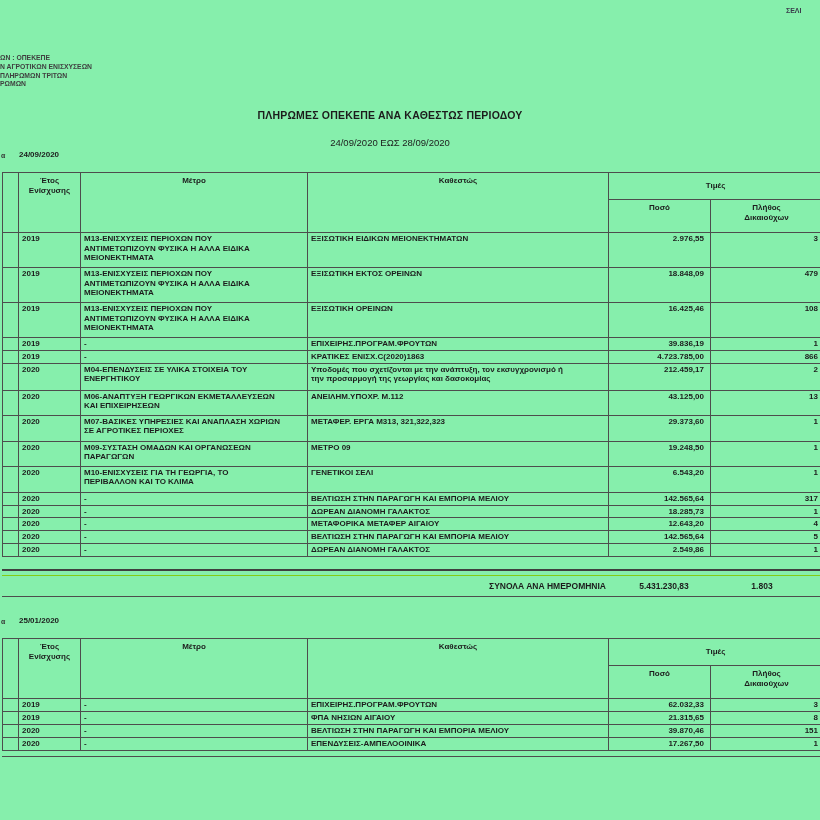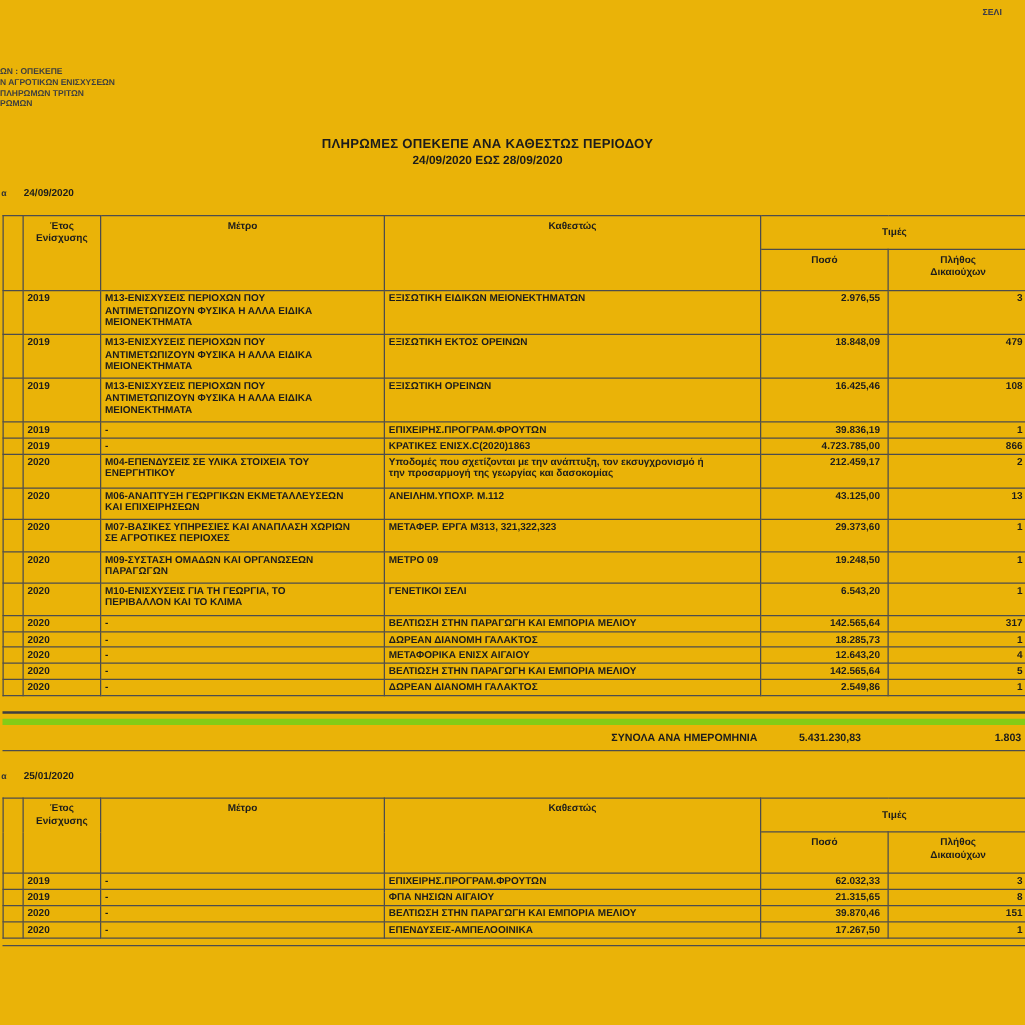--- a/index.html
+++ b/index.html
@@ -1,41 +1,41 @@
 <!DOCTYPE html>
 <html><head>
 <meta charset="utf-8">
 <style>
   html,body{margin:0;padding:0;background:#fff;}
-  .screen{position:relative;width:820px;height:820px;overflow:hidden;background:#eab308;
+  .screen{position:relative;width:820px;height:820px;overflow:hidden;background:#86efac;
           font-family:"Liberation Sans","DejaVu Sans",sans-serif;color:#1c1c1c;}
   .pageno{position:absolute;left:786px;top:7px;font-size:7px;font-weight:bold;color:#3a3a4a;white-space:nowrap;}
   .org{position:absolute;left:0;top:54px;font-size:6.8px;line-height:8.8px;font-weight:bold;color:#3f3f3f;white-space:nowrap;}
   .titleblock{position:absolute;left:110px;top:109px;width:560px;text-align:center;}
   .title{font-size:10.5px;font-weight:bold;letter-spacing:0.2px;}
-  .subtitle{font-size:9.5px;font-weight:bold;margin-top:2px;}
+  .subtitle{font-size:9.5px;font-weight:normal;margin-top:16px;}
   .sec{position:absolute;left:0;width:822px;}
   .daterow{position:relative;height:12px;margin-bottom:10px;}
   .date-frag{position:absolute;left:1px;top:2px;font-size:7px;font-weight:bold;color:#333;}
   .date{position:absolute;left:19px;top:0;font-size:8px;font-weight:bold;}
   table.rpt{border-collapse:collapse;table-layout:fixed;width:820px;margin-left:2px;}
   .rpt th,.rpt td{border:1px solid #4d4d4d;font-weight:bold;vertical-align:top;
        padding:1px 3px;white-space:pre-line;color:#1c1c1c;overflow:hidden;}
   .rpt th{text-align:center;font-size:8px;line-height:9.5px;padding-top:3px;}
   .rpt th.th-times{vertical-align:middle;padding-top:0;}
   .rpt td{font-size:8px;line-height:9.5px;}
   td.c-year{padding-right:5px;}
   td.c-poso{text-align:right;padding-right:6px;}
   td.c-count{text-align:right;padding-right:4px;}
   .totline{height:2px;background:#3f3f3f;margin:12px 0 4px 2px;width:818px;}
-  .totals{display:flex;align-items:center;border-top:5px solid #84cc16;border-bottom:1px solid #4d4d4d;
+  .totals{display:flex;align-items:center;border-top:1px solid #84cc16;border-bottom:1px solid #4d4d4d;
           height:20px;width:818px;margin-left:2px;font-weight:bold;font-size:8.5px;}
   .t-label{width:604px;text-align:right;padding-right:8px;}
   .t-poso{width:100px;text-align:center;padding-right:6px;}
-  .t-count{flex:1;text-align:right;padding-right:3px;}
+  .t-count{flex:1;text-align:center;padding-right:16px;}
   .endline{height:1px;background:#4d4d4d;margin:5px 0 0 2px;width:818px;}
 </style>
 </head>
 <body>
 
 <div class="screen">
   <div class="pageno">ΣΕΛΙ</div>
   <div class="org">
     <div>ΩΝ : ΟΠΕΚΕΠΕ</div>
     <div>Ν ΑΓΡΟΤΙΚΩΝ ΕΝΙΣΧΥΣΕΩΝ</div>
@@ -182,21 +182,21 @@
               <td class="c-year">2020</td>
               <td class="c-metro">-</td>
               <td class="c-kath">ΔΩΡΕΑΝ ΔΙΑΝΟΜΗ ΓΑΛΑΚΤΟΣ</td>
               <td class="c-poso">18.285,73</td>
               <td class="c-count">1</td>
             </tr>
             <tr style="height: 13px;">
               <td class="c-clip"></td>
               <td class="c-year">2020</td>
               <td class="c-metro">-</td>
-              <td class="c-kath">ΜΕΤΑΦΟΡΙΚΑ ΕΝΙΣΧ ΑΙΓΑΙΟΥ</td>
+              <td class="c-kath">ΜΕΤΑΦΟΡΙΚΑ ΜΕΤΑΦΕΡ ΑΙΓΑΙΟΥ</td>
               <td class="c-poso">12.643,20</td>
               <td class="c-count">4</td>
             </tr>
             <tr style="height: 12px;">
               <td class="c-clip"></td>
               <td class="c-year">2020</td>
               <td class="c-metro">-</td>
               <td class="c-kath">ΒΕΛΤΙΩΣΗ ΣΤΗΝ ΠΑΡΑΓΩΓΗ ΚΑΙ ΕΜΠΟΡΙΑ ΜΕΛΙΟΥ</td>
               <td class="c-poso">142.565,64</td>
               <td class="c-count">5</td>

